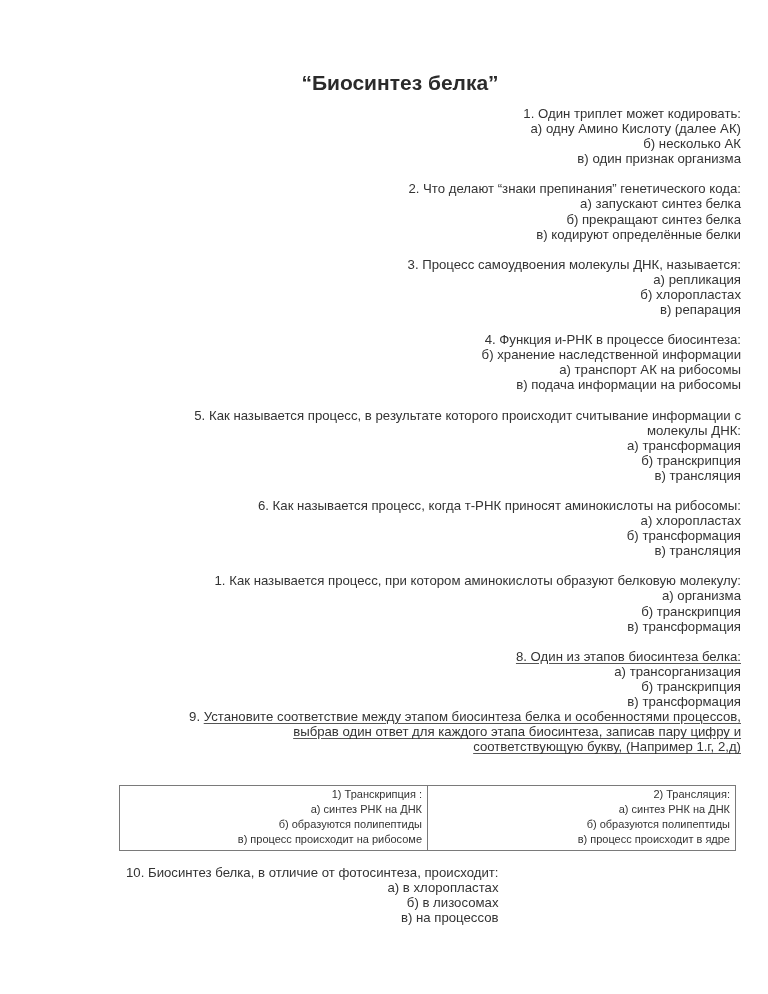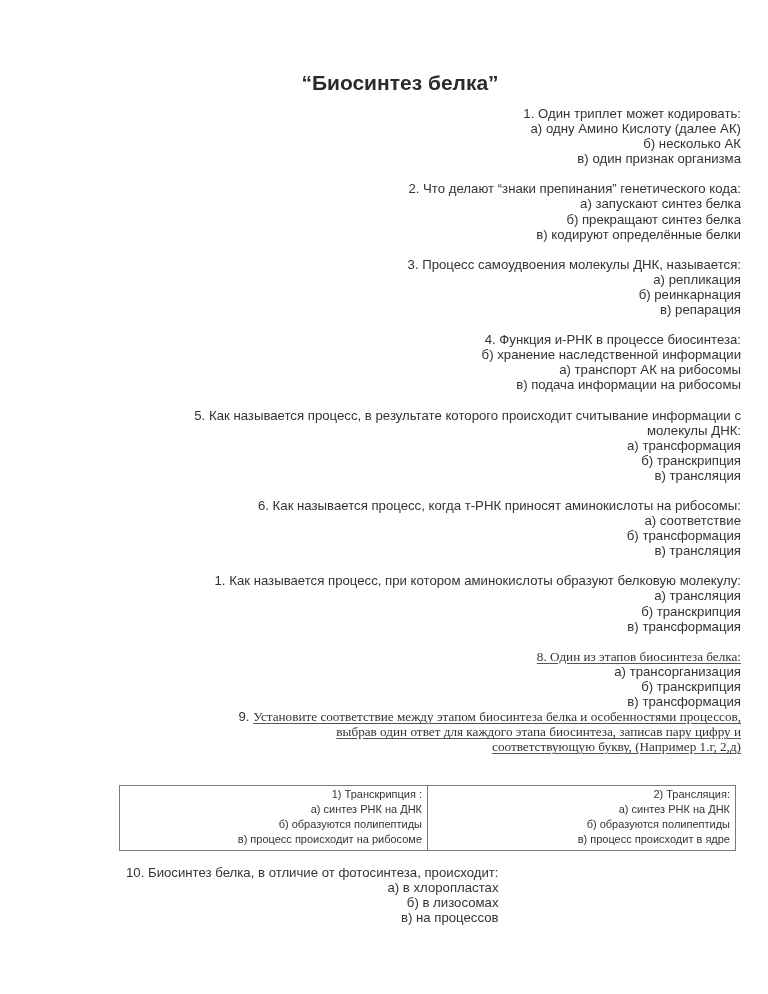--- a/index.html
+++ b/index.html
@@ -43,21 +43,21 @@
     }
     .q {
       margin: 0 0 15px 0;
     }
     .q.tight { margin-bottom: 0; }
     .line {
       display: block;
       white-space: nowrap;
       text-align: right;
     }
-    .u { text-decoration: underline; text-decoration-color: #555; text-underline-offset: 2px; font-family: Liberation Serif, serif; }
+    .u { text-decoration: underline; text-decoration-color: #555; text-underline-offset: 2px; }
     .match-table {
       position: absolute;
       left: 103px;
       top: 785px;
       width: 617px;
       border-collapse: collapse;
       font-size: 11px;
       line-height: 15.1px;
       color: #333333;
     }
@@ -94,49 +94,49 @@
     <div class="q">
       <span class="line">2. Что делают “знаки препинания” генетического кода:</span>
       <span class="line">а) запускают синтез белка</span>
       <span class="line">б) прекращают синтез белка</span>
       <span class="line">в) кодируют определённые белки</span>
     </div>
 
     <div class="q">
       <span class="line">3. Процесс самоудвоения молекулы ДНК, называется:</span>
       <span class="line">а) репликация</span>
-      <span class="line">б) реинкарнация</span>
+      <span class="line">б) хлоропластах</span>
       <span class="line">в) репарация</span>
     </div>
 
     <div class="q">
       <span class="line">4. Функция и-РНК в процессе биосинтеза:</span>
       <span class="line">б) хранение наследственной информации</span>
       <span class="line">а) транспорт АК на рибосомы</span>
       <span class="line">в) подача информации на рибосомы</span>
     </div>
 
     <div class="q">
       <span class="line">5. Как называется процесс, в результате которого происходит считывание информации с</span>
       <span class="line">молекулы ДНК:</span>
       <span class="line">а) трансформация</span>
       <span class="line">б) транскрипция</span>
       <span class="line">в) трансляция</span>
     </div>
 
     <div class="q">
       <span class="line">6. Как называется процесс, когда т-РНК приносят аминокислоты на рибосомы:</span>
-      <span class="line">а) соответствие</span>
+      <span class="line">а) хлоропластах</span>
       <span class="line">б) трансформация</span>
       <span class="line">в) трансляция</span>
     </div>
 
     <div class="q">
       <span class="line">1. Как называется процесс, при котором аминокислоты образуют белковую молекулу:</span>
-      <span class="line">а) трансляция</span>
+      <span class="line">а) организма</span>
       <span class="line">б) транскрипция</span>
       <span class="line">в) трансформация</span>
     </div>
 
     <div class="q tight">
       <span class="line u">8. Один из этапов биосинтеза белка:</span>
       <span class="line">а) трансорганизация</span>
       <span class="line">б) транскрипция</span>
       <span class="line">в) трансформация</span>
     </div>

